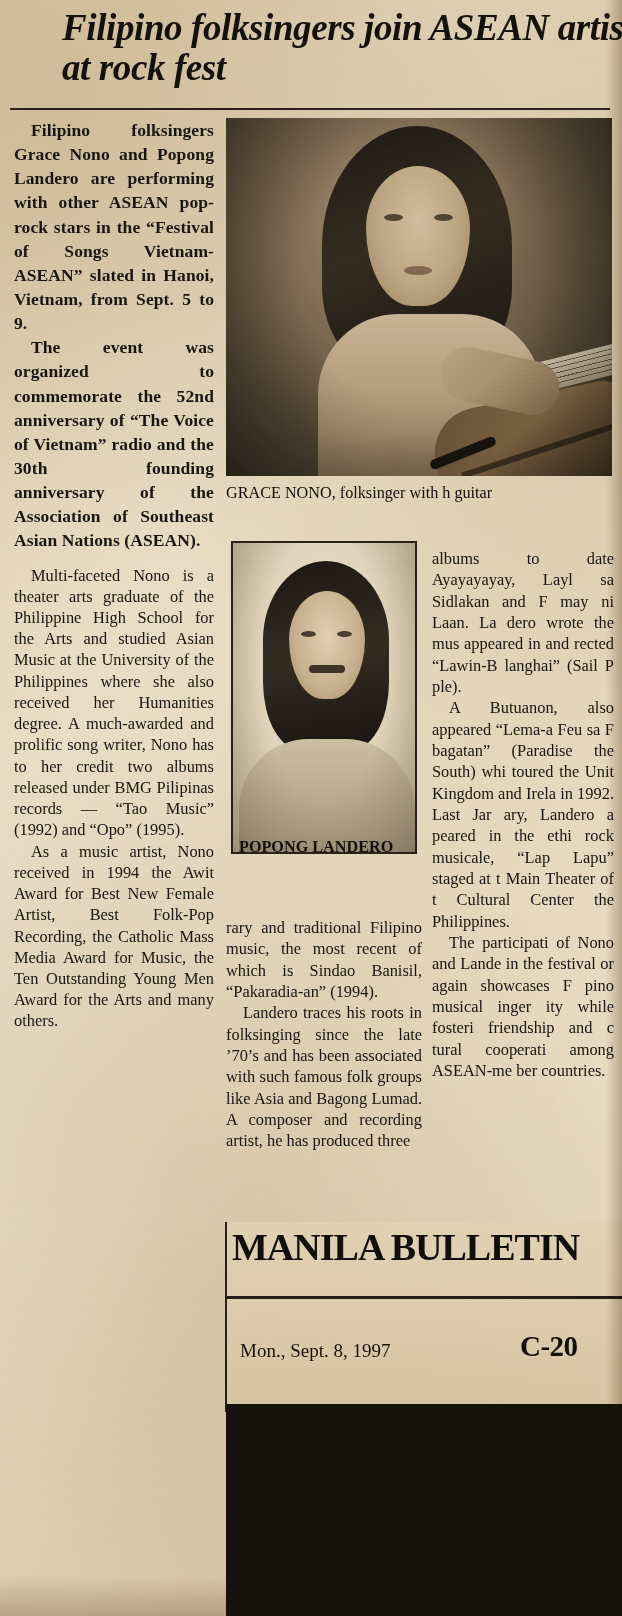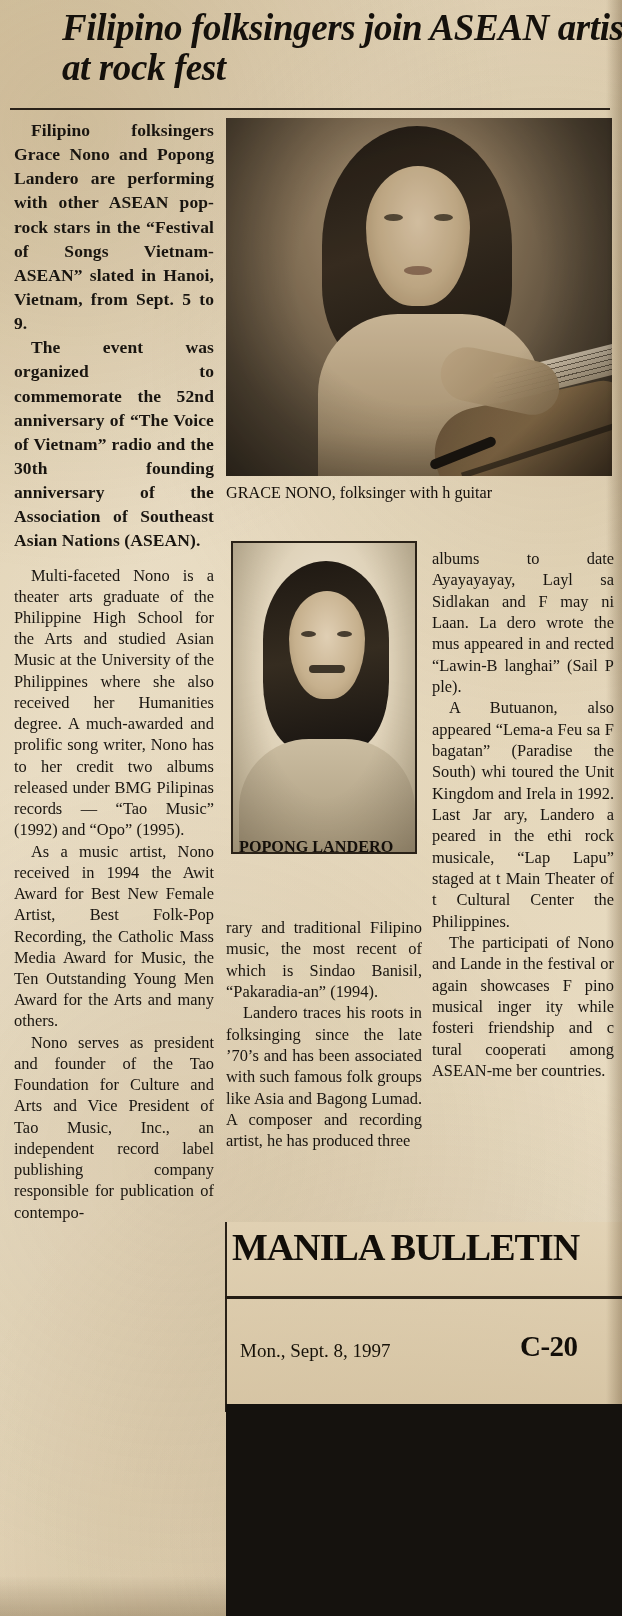--- a/index.html
+++ b/index.html
@@ -448,21 +448,20 @@
   <div class="rule-top"></div>
 
   <div class="col" id="col1">
     <div class="lead">
       <p class="indent">Filipino folksingers Grace Nono and Popong Landero are performing with other ASEAN pop-rock stars in the “Festival of Songs Vietnam-ASEAN” slated in Hanoi, Vietnam, from Sept. 5 to 9.</p>
       <p class="indent">The event was organized to commemorate the 52nd anniversary of “The Voice of Vietnam” radio and the 30th founding anniversary of the Association of Southeast Asian Nations (ASEAN).</p>
     </div>
     <div class="body">
       <p class="indent">Multi-faceted Nono is a theater arts graduate of the Philippine High School for the Arts and studied Asian Music at the University of the Philippines where she also received her Humanities degree. A much-awarded and prolific song writer, Nono has to her credit two albums released under BMG Pilipinas records — “Tao Music” (1992) and “Opo” (1995).</p>
       <p class="indent">As a music artist, Nono received in 1994 the Awit Award for Best New Female Artist, Best Folk-Pop Recording, the Catholic Mass Media Award for Music, the Ten Outstanding Young Men Award for the Arts and many others.</p>
-      <p class="indent">Nono serves as president and founder of the Tao Foundation for Culture and Arts and Vice President of Tao Music, Inc., an independent record label publishing company responsible for publication of contempo-</p>
     </div>
   </div>
 
   <div class="photo-grace">
     <div class="pg-bg"></div>
     <div class="pg-hair"></div>
     <div class="pg-face"></div>
     <div class="pg-eye l"></div>
     <div class="pg-eye r"></div>
     <div class="pg-mouth"></div>

